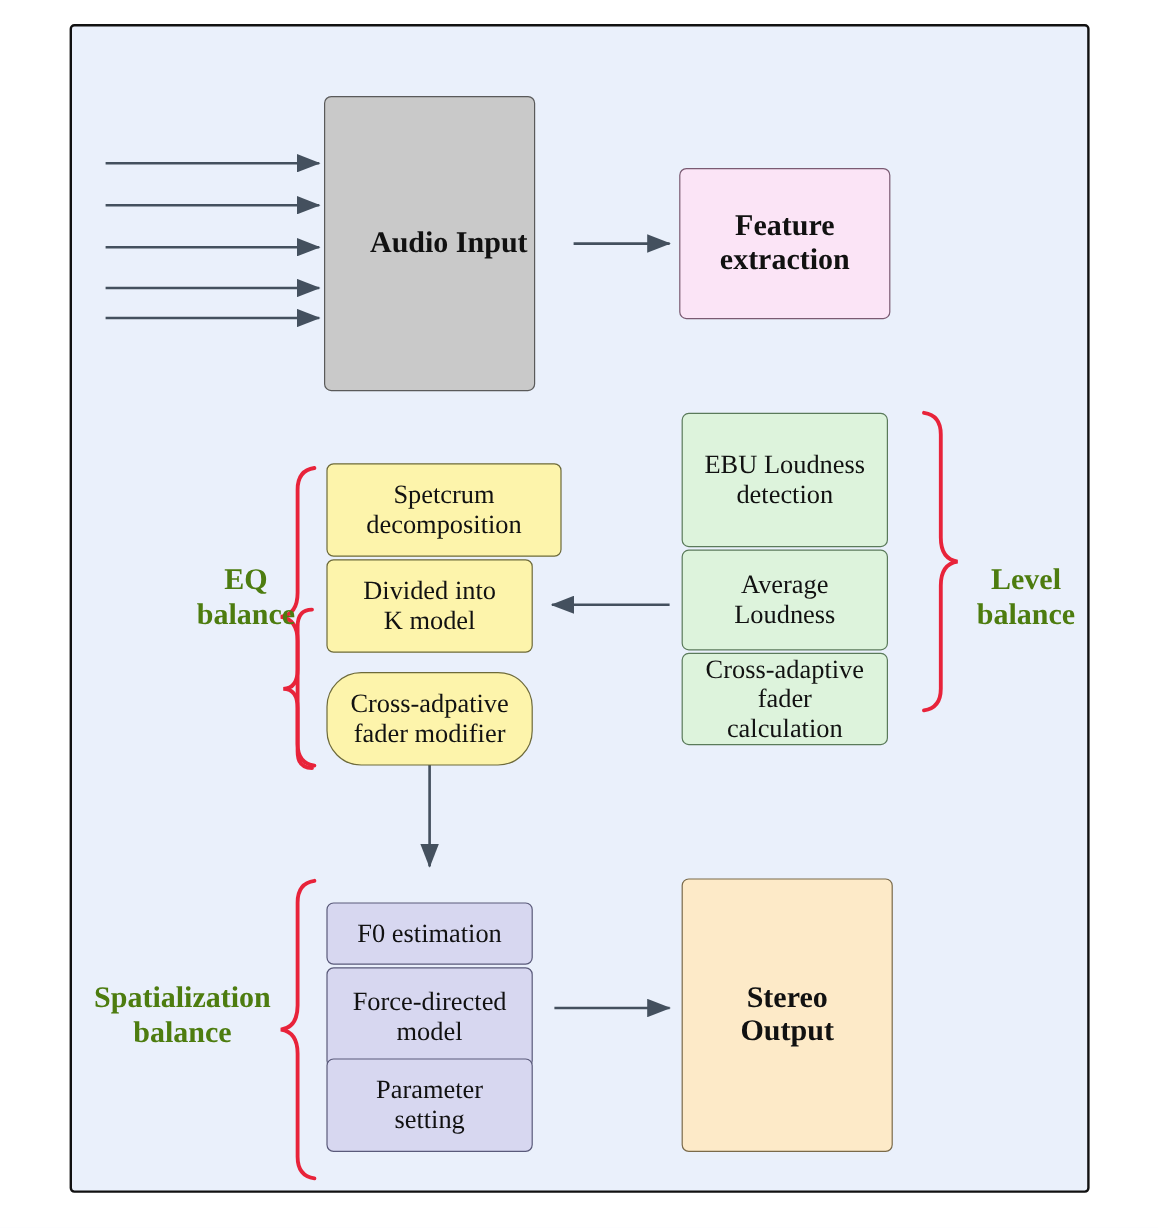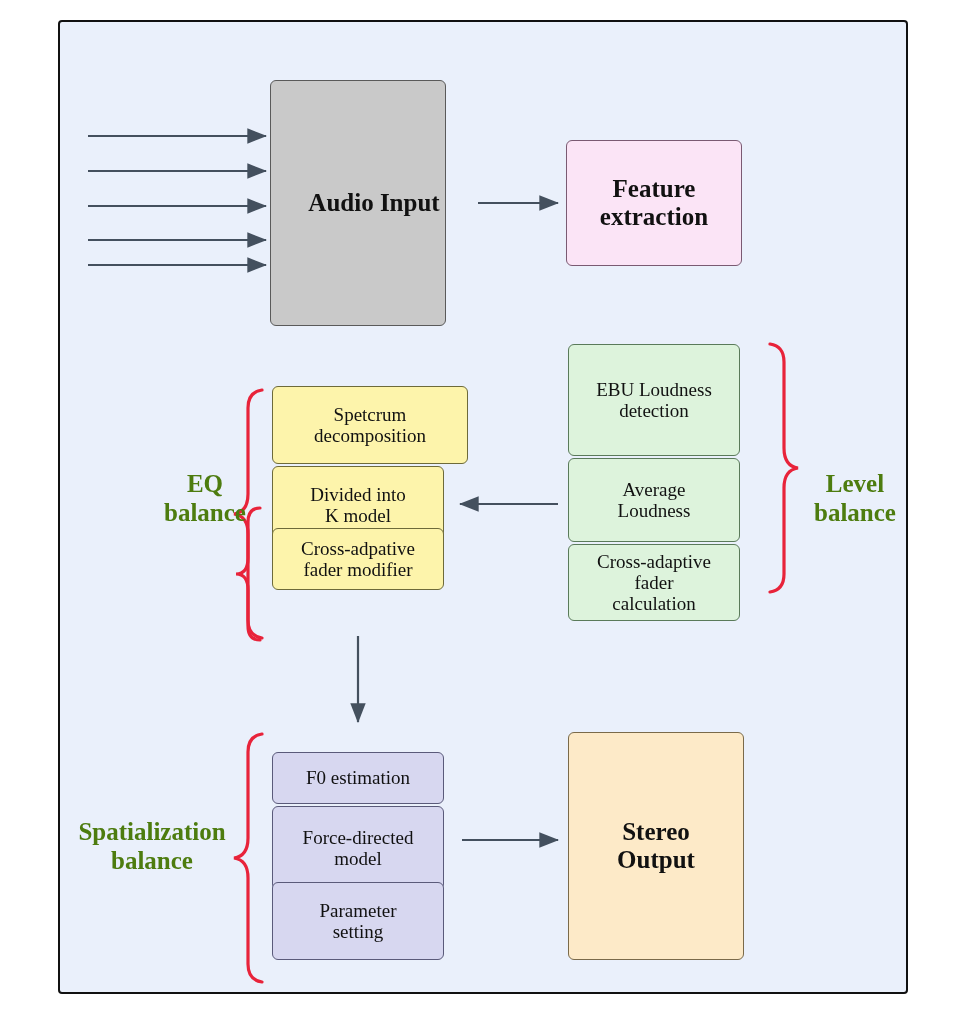--- a/index.html
+++ b/index.html
@@ -31,21 +31,21 @@
   .node {
     position: absolute;
     box-sizing: border-box;
     display: flex;
     align-items: center;
     justify-content: center;
     text-align: center;
     border: 1.5px solid #555555;
     border-radius: 6px;
     line-height: 1.12;
-    font-size: 19px;
+    font-size: 22px;
     color: #111111;
     padding: 2px 4px;
   }
   .node.bold {
     font-weight: bold;
     font-size: 25px;
   }
   .gray   { background: #c9c9c9; border-color: #5a5a5a; padding-left: 36px; }
   .pink   { background: #fbe4f6; border-color: #7a5a72; }
   .yellow { background: #fdf4ab; border-color: #6d6a3a; }
@@ -109,21 +109,21 @@
 
   <div class="node gray bold" style="left:270px; top:80px; width:176px; height:246px; white-space:pre-line;">Audio Input</div>
 
   <div class="node pink bold" style="left:566px; top:140px; width:176px; height:126px; white-space:pre-line;">Feature
 extraction</div>
 
   <div class="node yellow" style="left:272px; top:386px; width:196px; height:78px; white-space:pre-line;">Spetcrum
 decomposition</div>
   <div class="node yellow" style="left:272px; top:466px; width:172px; height:78px; white-space:pre-line;">Divided into
 K model</div>
-  <div class="node yellow" style="left:272px; top:528px; width:172px; height:62px; white-space:pre-line;">Cross-adpative
+  <div class="node yellow" style="left:272px; top:560px; width:172px; height:78px; white-space:pre-line;border-radius:29px;">Cross-adpative
 fader modifier</div>
 
   <div class="label" style="left:150px; top:470px; width:110px; white-space:pre-line;">EQ
 balance</div>
 
   <div class="node green" style="left:568px; top:344px; width:172px; height:112px; white-space:pre-line;">EBU Loudness
 detection</div>
   <div class="node green" style="left:568px; top:458px; width:172px; height:84px; white-space:pre-line;">Average
 Loudness</div>
   <div class="node green" style="left:568px; top:544px; width:172px; height:77px; white-space:pre-line;">Cross-adaptive

